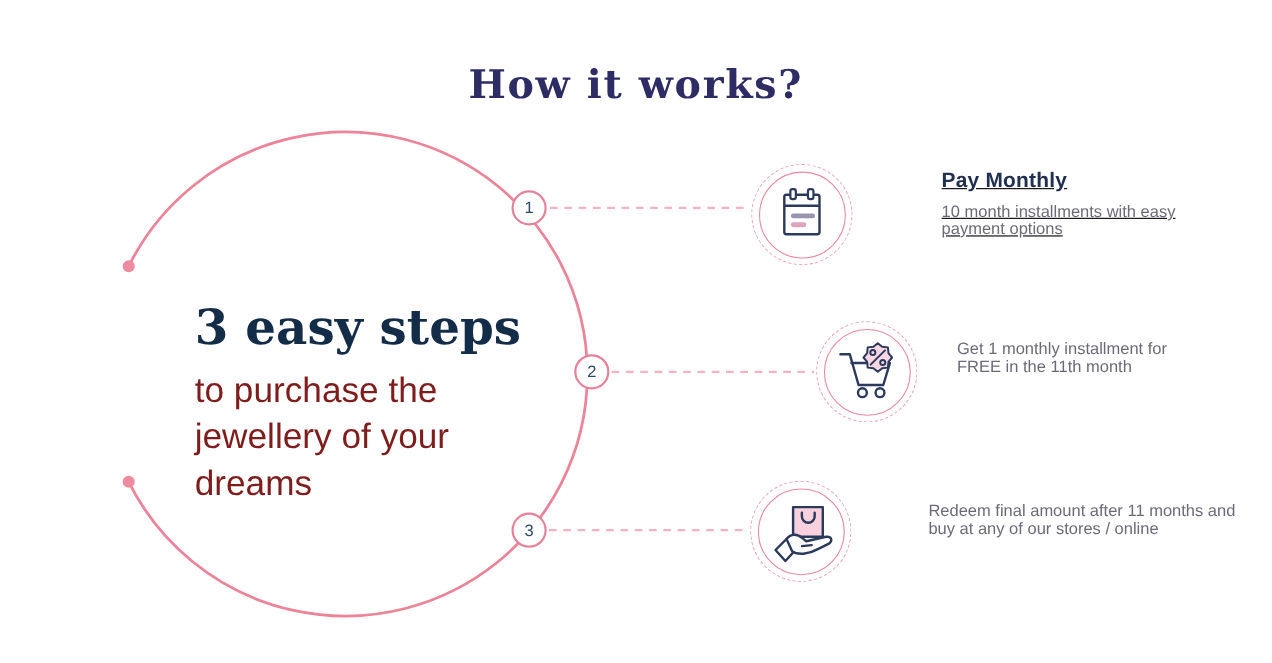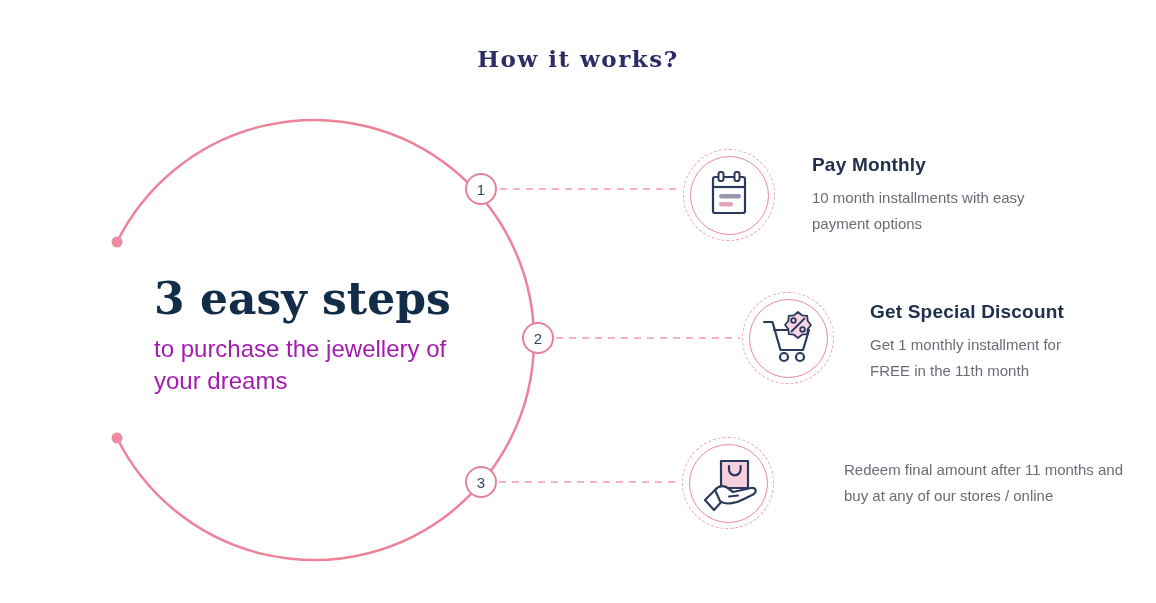--- a/index.html
+++ b/index.html
@@ -2,28 +2,28 @@
 <html><head>
 <meta charset="utf-8">
 <style>
   html,body{margin:0;padding:0;background:#fff;}
   body{width:1156px;height:603px;position:relative;overflow:hidden;
        font-family:"Liberation Sans",sans-serif;}
   .canvas{position:absolute;inset:0;width:1156px;height:603px;}
 
   .page-title{position:absolute;left:0;right:0;top:26px;text-align:center;
     font-family:"DejaVu Serif","Liberation Serif",serif;font-weight:bold;
-    font-size:23px;letter-spacing:1.5px;color:#2e2c64;}
+    font-size:36px;letter-spacing:1.5px;color:#2e2c64;}
 
   svg.overlay{position:absolute;left:0;top:0;pointer-events:none;}
 
-  .hero{position:absolute;left:154px;top:276px;width:320px;}
+  .hero{position:absolute;left:177px;top:276px;width:320px;}
   .hero-heading{margin:0;font-family:"DejaVu Serif","Liberation Serif",serif;
     font-weight:bold;font-size:44px;line-height:1.05;color:#132c47;}
-  .hero-sub{margin:11px 0 16px 0;font-size:24px;line-height:1.32;color:#a21caf;
+  .hero-sub{margin:11px 0 16px 0;font-size:32px;line-height:1.32;color:#7f1d1d;
     width:305px;}
 
   .num{position:absolute;width:32px;height:32px;border:2px solid #e5829a;
     border-radius:50%;background:#fff;box-sizing:border-box;z-index:3;
     display:flex;align-items:center;justify-content:center;
     font-size:15px;color:#2d4a68;}
   #step1 .num{left:465px;top:173px;}
   #step2 .num{left:522px;top:322px;}
   #step3 .num{left:465px;top:466px;}
 
@@ -31,26 +31,26 @@
     border-radius:50%;box-sizing:border-box;display:flex;align-items:center;
     justify-content:center;z-index:2;background:#fff;}
   .icon-inner{width:79px;height:79px;border:1.5px solid #e9899e;border-radius:50%;
     box-sizing:border-box;background:#fff;display:flex;align-items:center;
     justify-content:center;}
   #step1 .icon-outer{left:683px;top:149px;}
   #step2 .icon-outer{left:742px;top:292px;}
   #step3 .icon-outer{left:682px;top:437px;}
 
   .text{position:absolute;}
-  #step1 .text{left:812px;top:154px;}
+  #step1 .text{left:856px;top:154px;text-decoration:underline;}
   #step2 .text{left:870px;top:301px;}
   #step3 .text{left:812px;top:448px;}
   .step-title{margin:0;font-size:19px;font-weight:bold;letter-spacing:.2px;
     color:#20304e;}
-  .step-desc{margin:9px 0 0 0;font-size:15px;line-height:26px;color:#6b6b78;}
+  .step-desc{margin:9px 0 0 0;font-size:15px;line-height:16px;color:#6b6b78;}
   #step1 .step-desc{width:215px;}
   #step2 .step-desc{width:232px;}
   #step3 .step-desc{width:292px;margin-left:32px;}
 </style>
 </head>
 <body>
 
 <div class="canvas">
 
   <h2 class="page-title">How it works?</h2>
@@ -98,21 +98,20 @@
           <circle cx="28" cy="49" r="4" fill="#fff" stroke="#2b3a5c" stroke-width="2.2"></circle>
           <circle cx="44" cy="49" r="4" fill="#fff" stroke="#2b3a5c" stroke-width="2.2"></circle>
           <polygon points="55,17 51.7,21 51.2,26.2 46,26.7 42,30 38,26.7 32.8,26.2 32.3,21 29,17 32.3,13 32.8,7.8 38,7.3 42,4 46,7.3 51.2,7.8 51.7,13" fill="#f8d7e3" stroke="#2b3a5c" stroke-width="1.8" stroke-linejoin="round"></polygon>
           <circle cx="37.5" cy="12.5" r="2.3" fill="none" stroke="#2b3a5c" stroke-width="1.8"></circle>
           <circle cx="46.5" cy="21.5" r="2.3" fill="none" stroke="#2b3a5c" stroke-width="1.8"></circle>
           <line x1="35.5" y1="23.5" x2="48.5" y2="10.5" stroke="#2b3a5c" stroke-width="1.8" stroke-linecap="round"></line>
         </svg>
       </div>
     </div>
     <div class="text">
-      <h3 class="step-title">Get Special Discount</h3>
       <p class="step-desc">Get 1 monthly installment for FREE in the 11th month</p>
     </div>
   </div>
 
   <div class="step" id="step3">
     <div class="num">3</div>
     <div class="icon-outer">
       <div class="icon-inner">
         <svg width="60" height="58" viewBox="0 0 60 58">
           <rect x="23" y="7" width="27" height="27" fill="#f8d0de" stroke="#2b3a5c" stroke-width="2.2" stroke-linejoin="round"></rect>

